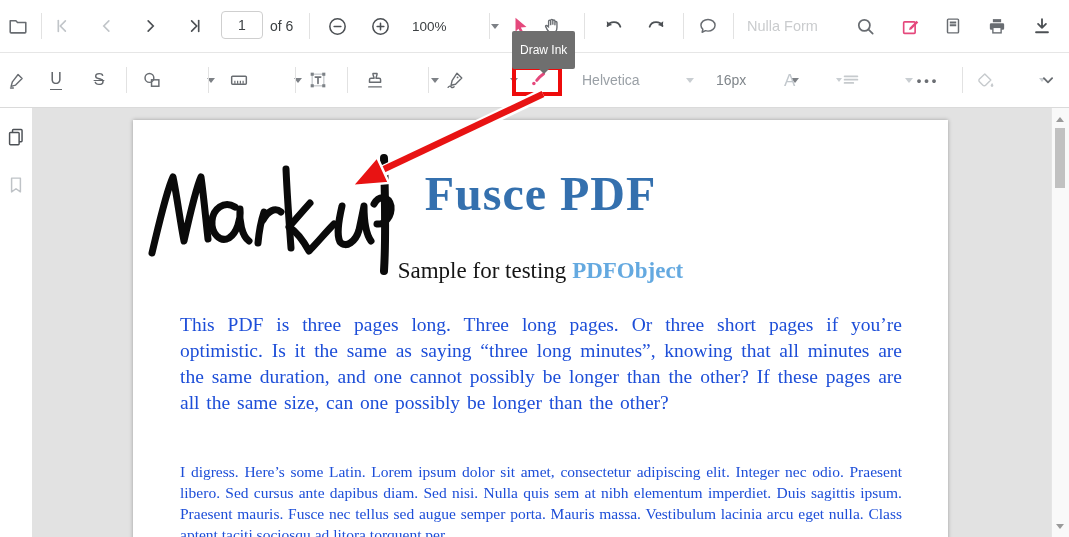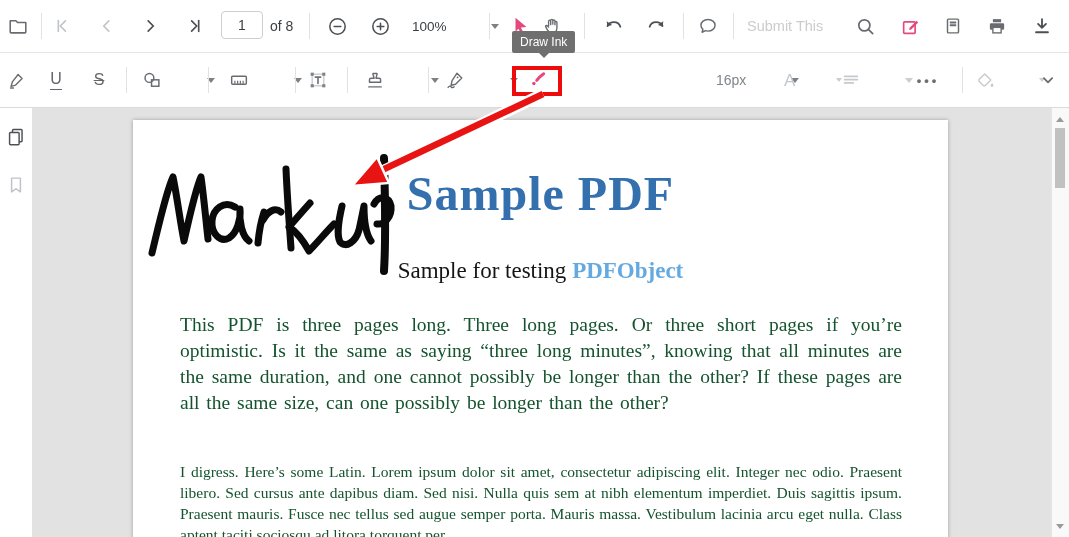--- a/index.html
+++ b/index.html
@@ -31,40 +31,40 @@
   .submit{position:absolute;left:747px;top:0;line-height:52px;font-size:14.5px;color:#caccce;cursor:default;}
   .glyph{font-size:16px;line-height:1;color:#63676c;}
   .glyph.u{border-bottom:1.7px solid #63676c;padding-bottom:2px;}
   .glyph.s{text-decoration:line-through;}
   .glyph.a{font-size:17px;color:#c2c8cd;margin-right:5px;}
   .fontname{font-size:14px;color:#9aa0a6;margin-right:10px;}
   .fontsize{font-size:14px;color:#80868b;margin-right:9px;}
   .more{letter-spacing:3px;font-size:13px;font-weight:bold;color:#6b6e73;}
   
   .tooltip{position:absolute;left:512px;top:31px;background:#6f6f6f;color:#fff;font-size:12px;
-           padding:4px 8px;border-radius:2px;z-index:45;white-space:nowrap;}
+           padding:12px 8px;border-radius:2px;z-index:45;white-space:nowrap;}
   .tt-arrow{position:absolute;left:50%;top:100%;margin-left:-5px;width:0;height:0;
             border:5px solid transparent;border-top-color:#6f6f6f;}
   .redbox{position:absolute;left:512px;top:66px;width:50px;height:30px;box-sizing:border-box;
           border:4px solid #ee0b0b;z-index:20;}
   
   .content{position:absolute;top:108px;left:0;bottom:0;right:0;}
   .sidebar{position:absolute;left:0;top:0;bottom:0;width:32px;background:#fff;}
   .sb-btn{position:absolute;left:3px;width:26px;height:26px;display:flex;align-items:center;
           justify-content:center;cursor:pointer;}
   .docarea{position:absolute;left:32px;right:17px;top:0;bottom:0;background:#e2e2e2;overflow:hidden;}
   .page{position:absolute;left:101px;top:12px;width:815px;height:620px;background:#fff;
         box-shadow:0 0 4px rgba(0,0,0,.3);}
   .doc-title{position:absolute;top:46px;left:0;right:0;text-align:center;
       font-family:"Liberation Serif",serif;font-weight:bold;font-size:48px;color:#3470ae;letter-spacing:1px;}
   .doc-sub{position:absolute;top:138px;left:0;right:0;text-align:center;
       font-family:"Liberation Serif",serif;font-size:23px;color:#151515;}
   .doc-sub .lnk{color:#64a9e0;cursor:pointer;font-weight:bold;}
   .para{position:absolute;left:47px;width:722px;font-family:"Liberation Serif",serif;
-        text-align:justify;color:#14532d;}
+        text-align:justify;color:#1d4ed8;}
   .p1{top:192px;font-size:19.5px;line-height:26px;word-spacing:2px;}
   .p2{top:341px;font-size:15.5px;line-height:21px;}
   
   .scroll{position:absolute;right:0;top:0;bottom:0;width:17px;background:#f9f9f9;border-left:1px solid #e5e5e5;}
   .thumb{position:absolute;left:3px;width:10px;top:20px;height:60px;background:#c1c1c1;}
   .tri{position:absolute;left:4px;width:0;height:0;border-left:4.5px solid transparent;border-right:4.5px solid transparent;}
   .tri.up{top:9px;border-bottom:5.5px solid #9a9a9a;}
   .tri.dn{bottom:8px;border-top:5.5px solid #9a9a9a;}
   
   .overlay{position:absolute;left:0;top:0;z-index:40;pointer-events:none;}
@@ -97,21 +97,21 @@
       </svg>
   </div>
   <div class="btn gdark" style="left:177px">
     <svg class="ic" width="22" height="22" viewBox="0 0 24 24" fill="none" stroke="currentColor" stroke-width="1.8" stroke-linecap="round">
         <path d="M10.5 6.5L16 12l-5.5 5.5"></path>
         <path d="M18.2 6v12"></path>
       </svg>
   </div>
 
   <input class="page-input" value="1" style="">
-  <span class="of-label">of 8</span>
+  <span class="of-label">of 6</span>
   <div class="vdiv" style="left:309px"></div>
 
   <div class="btn gdark" style="left:321px">
     <svg class="ic" width="23" height="23" viewBox="0 0 24 24" fill="none" stroke="currentColor" stroke-width="1.6" stroke-linecap="round">
         <circle cx="12" cy="12" r="8"></circle>
         <path d="M8.5 12h7"></path>
       </svg>
   </div>
   <div class="btn gdark" style="left:364px">
     <svg class="ic" width="23" height="23" viewBox="0 0 24 24" fill="none" stroke="currentColor" stroke-width="1.6" stroke-linecap="round">
@@ -151,21 +151,21 @@
   </div>
   <div class="vdiv" style="left:683px"></div>
 
   <div class="btn g" style="left:692px">
     <svg class="ic" width="22" height="22" viewBox="0 0 24 24" fill="none" stroke="currentColor" stroke-width="1.6" stroke-linejoin="round">
         <path d="M12 4.8c4.3 0 7.7 2.9 7.7 6.4s-3.4 6.4-7.7 6.4c-1 0-1.9-.2-2.8-.5l-3.6 1.7.8-3.2c-1.3-1.2-2.1-2.7-2.1-4.4 0-3.5 3.4-6.4 7.7-6.4z"></path>
       </svg>
   </div>
   <div class="vdiv" style="left:733px"></div>
 
-  <span class="submit">Submit This</span>
+  <span class="submit">Nulla Form</span>
 
   <div class="btn g" style="left:849px">
     <svg class="ic" width="23" height="23" viewBox="0 0 24 24" fill="none" stroke="currentColor" stroke-width="1.8" stroke-linecap="round">
         <circle cx="10.8" cy="10.8" r="5.8"></circle>
         <path d="M15 15l4.5 4.5"></path>
       </svg>
   </div>
   <div class="btn pink" style="left:895px">
     <svg class="ic" width="22" height="22" viewBox="0 0 24 24" fill="none" stroke="currentColor" stroke-width="1.8" stroke-linejoin="round">
         <rect x="4" y="7.5" width="12.5" height="12.5" rx="1"></rect>
@@ -257,20 +257,24 @@
     <span class="caret"></span>
   </div>
 
   <div class="btn pink" style="left:521px">
     <svg class="ic" width="22" height="22" viewBox="0 0 24 24" fill="none" stroke="currentColor" stroke-linecap="round">
         <path d="M19.3 5.2c-2.6 1.8-5.6 4.6-7.6 7.2" stroke-width="3.2"></path>
         <circle cx="8.6" cy="15.8" r="1.9" fill="currentColor" stroke="none"></circle>
       </svg>
   </div>
 
+  <div class="dd" style="left:582px">
+    <span class="fontname">Helvetica</span>
+    <span class="caret dis"></span>
+  </div>
   <div class="dd" style="left:716px">
     <span class="fontsize">16px</span>
     <span class="caret"></span>
   </div>
   <div class="dd" style="left:784px">
     <span class="glyph a">A</span>
     <span class="caret dis" style="border-left-width:3.5px;border-right-width:3.5px;border-top-width:4px"></span>
   </div>
   <div class="dd" style="left:840px">
     <svg class="ic" width="22" height="22" viewBox="0 0 24 24" fill="none" stroke="#c6cacd" stroke-width="1.9" stroke-linecap="round" style="margin-right:7px">
@@ -313,21 +317,21 @@
     </div>
     <div class="sb-btn" style="top:64px">
       <svg class="ic" width="22" height="22" viewBox="0 0 24 24" fill="none" stroke="#bfc3c7" stroke-width="1.6" stroke-linejoin="round">
           <path d="M7.2 4.5h9.6v15l-4.8-3.4-4.8 3.4z"></path>
         </svg>
     </div>
   </div>
 
   <div class="docarea">
     <div class="page">
-      <div class="doc-title">Sample PDF</div>
+      <div class="doc-title">Fusce PDF</div>
       <div class="doc-sub"><span>Sample for testing </span><span class="lnk">PDFObject</span></div>
       <div class="para p1">This PDF is three pages long. Three long pages. Or three short pages if you’re optimistic. Is it the same as saying “three long minutes”, knowing that all minutes are the same duration, and one cannot possibly be longer than the other? If these pages are all the same size, can one possibly be longer than the other?</div>
       <div class="para p2">I digress. Here’s some Latin. Lorem ipsum dolor sit amet, consectetur adipiscing elit. Integer nec odio. Praesent libero. Sed cursus ante dapibus diam. Sed nisi. Nulla quis sem at nibh elementum imperdiet. Duis sagittis ipsum. Praesent mauris. Fusce nec tellus sed augue semper porta. Mauris massa. Vestibulum lacinia arcu eget nulla. Class aptent taciti sociosqu ad litora torquent per</div>
     </div>
   </div>
 
   <div class="scroll">
     <i class="tri up"></i>
     <div class="thumb"></div>
     <i class="tri dn"></i>

